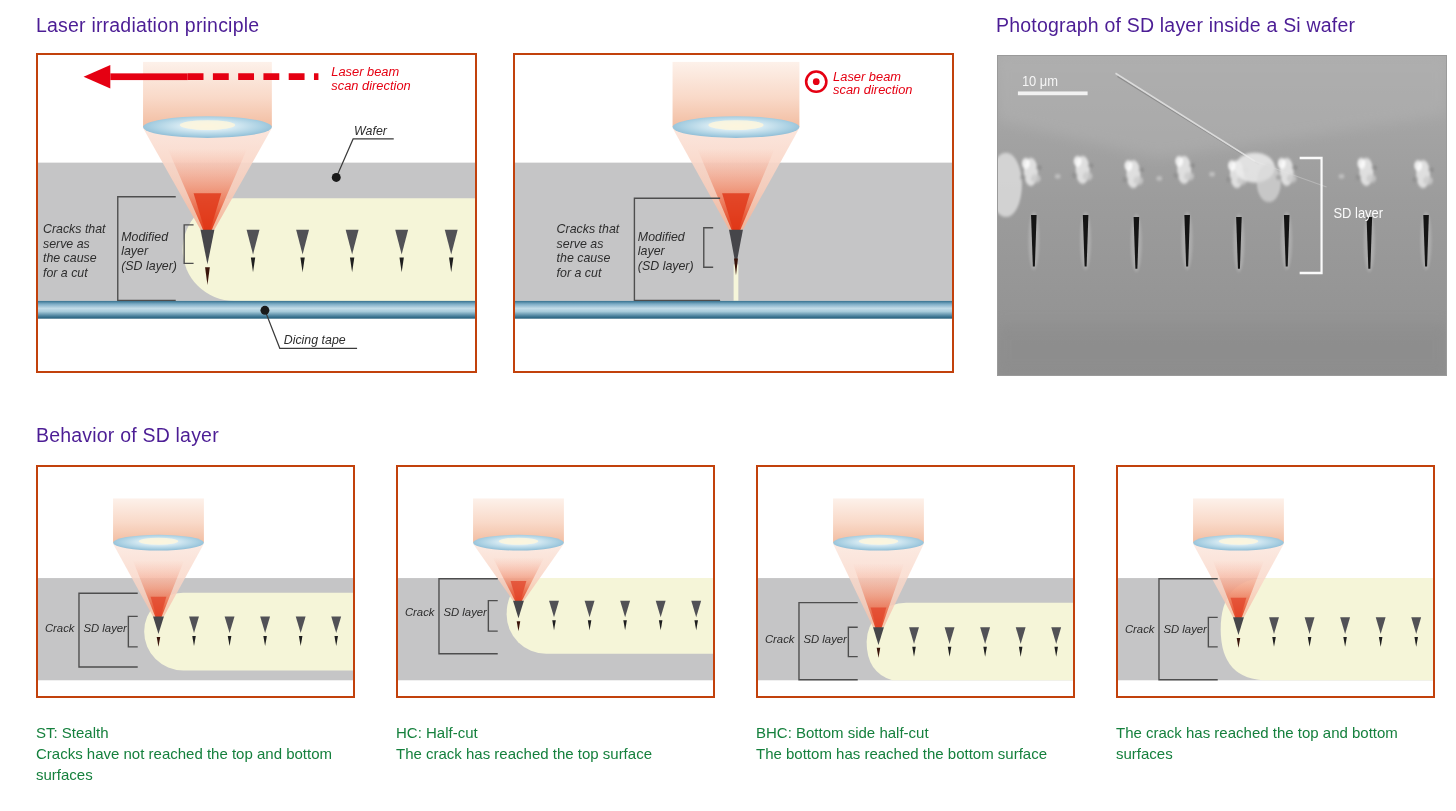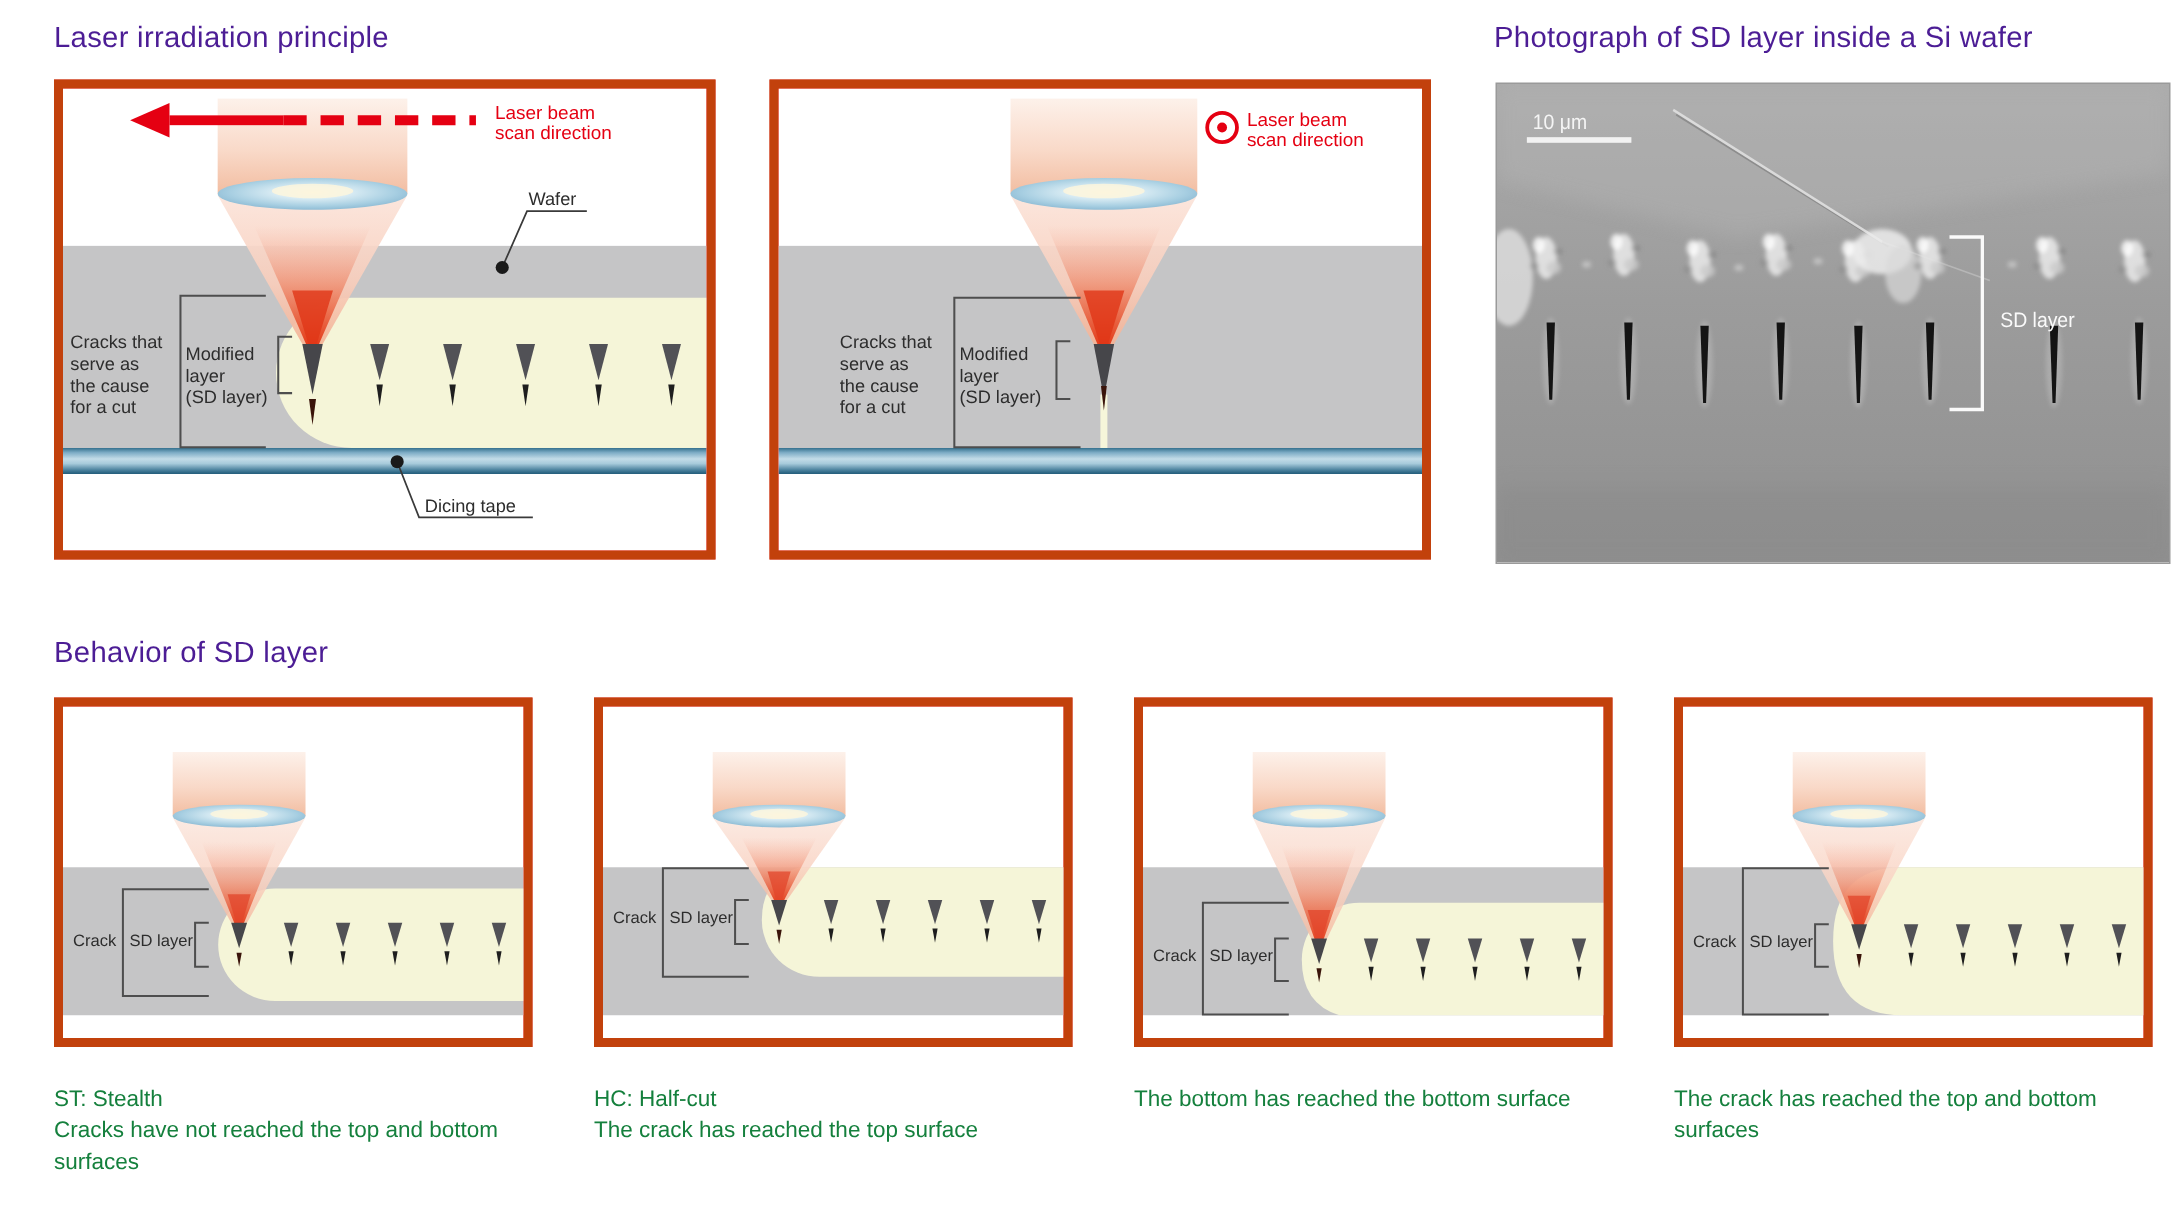--- a/index.html
+++ b/index.html
@@ -6,21 +6,21 @@
   body{
     width:1456px;height:811px;position:relative;overflow:hidden;
     background:#ffffff;
     font-family:"Liberation Sans",sans-serif;
   }
   .heading{
     position:absolute;font-size:19.5px;color:#4c1d95;letter-spacing:.2px;
     font-weight:400;white-space:nowrap;
   }
   .panel{
-    position:absolute;border:6px solid #c2410c;background:#ef4444;box-sizing:border-box;
+    position:absolute;border:2px solid #c2410c;background:#4d7c0f;box-sizing:border-box;font-style:italic;
   }
   .panel svg, .photo svg{display:block;width:100%;height:100%;}
   .photo{position:absolute;box-sizing:border-box;border:1px solid #9a9a9a;}
   .caption{position:absolute;width:334px;font-size:15px;line-height:21px;color:#15803d;}
   svg text{font-family:"Liberation Sans",sans-serif;}
   .lbl{fill:#2d2d2d;font-size:12.5px;}
   .lbl-sm{fill:#2d2d2d;font-size:11.5px;}
   .red-lbl{fill:#e50012;font-size:13px;}
   .brkt{stroke:#4e4e4e;stroke-width:1.4;fill:none;}
   .ptr{stroke:#3a3a3a;stroke-width:1.2;fill:none;}
@@ -500,17 +500,18 @@
 
 <div class="caption" style="left:36px;top:722px">
   <div>ST: Stealth</div>
   <div>Cracks have not reached the top and bottom surfaces</div>
 </div>
 <div class="caption" style="left:396px;top:722px">
   <div>HC: Half-cut</div>
   <div>The crack has reached the top surface</div>
 </div>
 <div class="caption" style="left:756px;top:722px">
+  <div>BHC: Bottom side half-cut</div>
   <div>The bottom has reached the bottom surface</div>
 </div>
 <div class="caption" style="left:1116px;top:722px">
   <div>The crack has reached the top and bottom surfaces</div>
 </div>
 
 </body></html>

